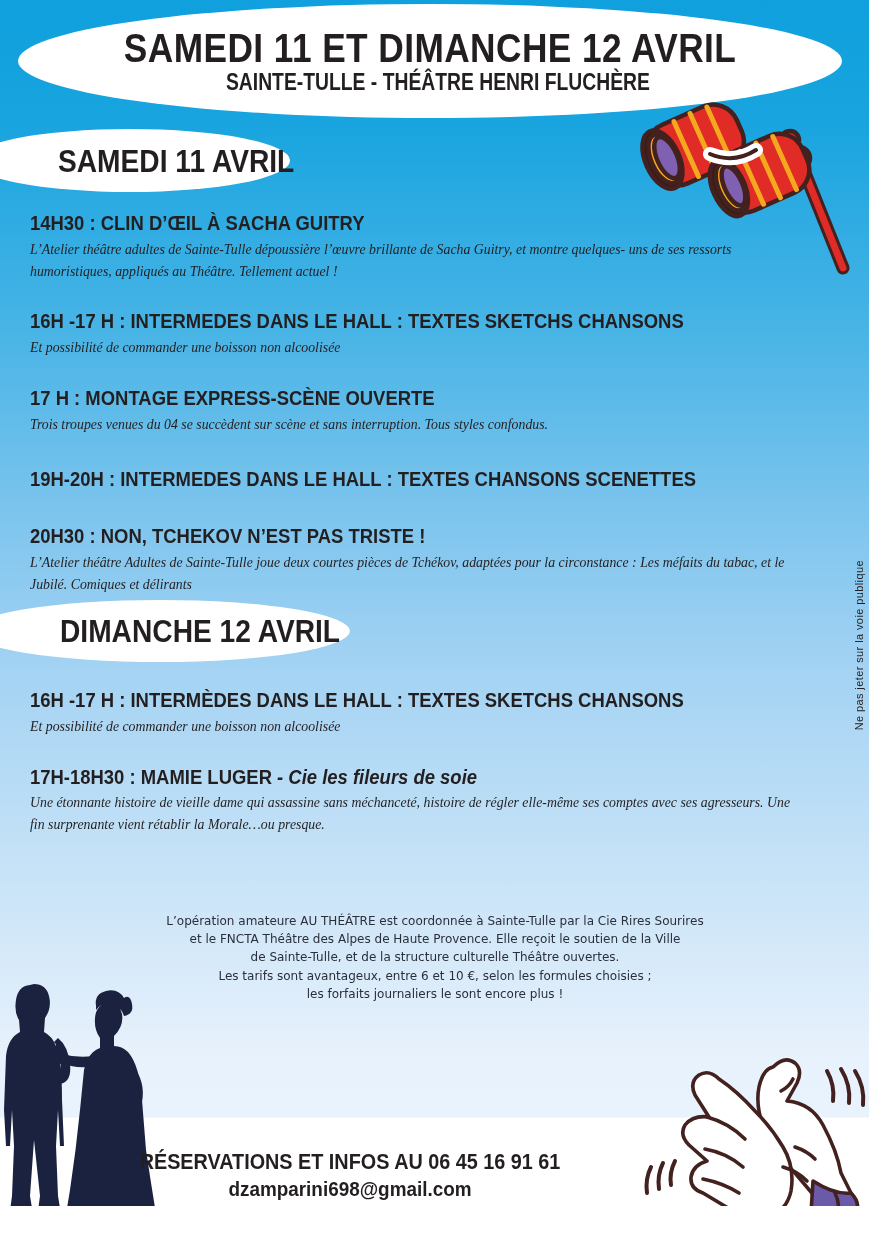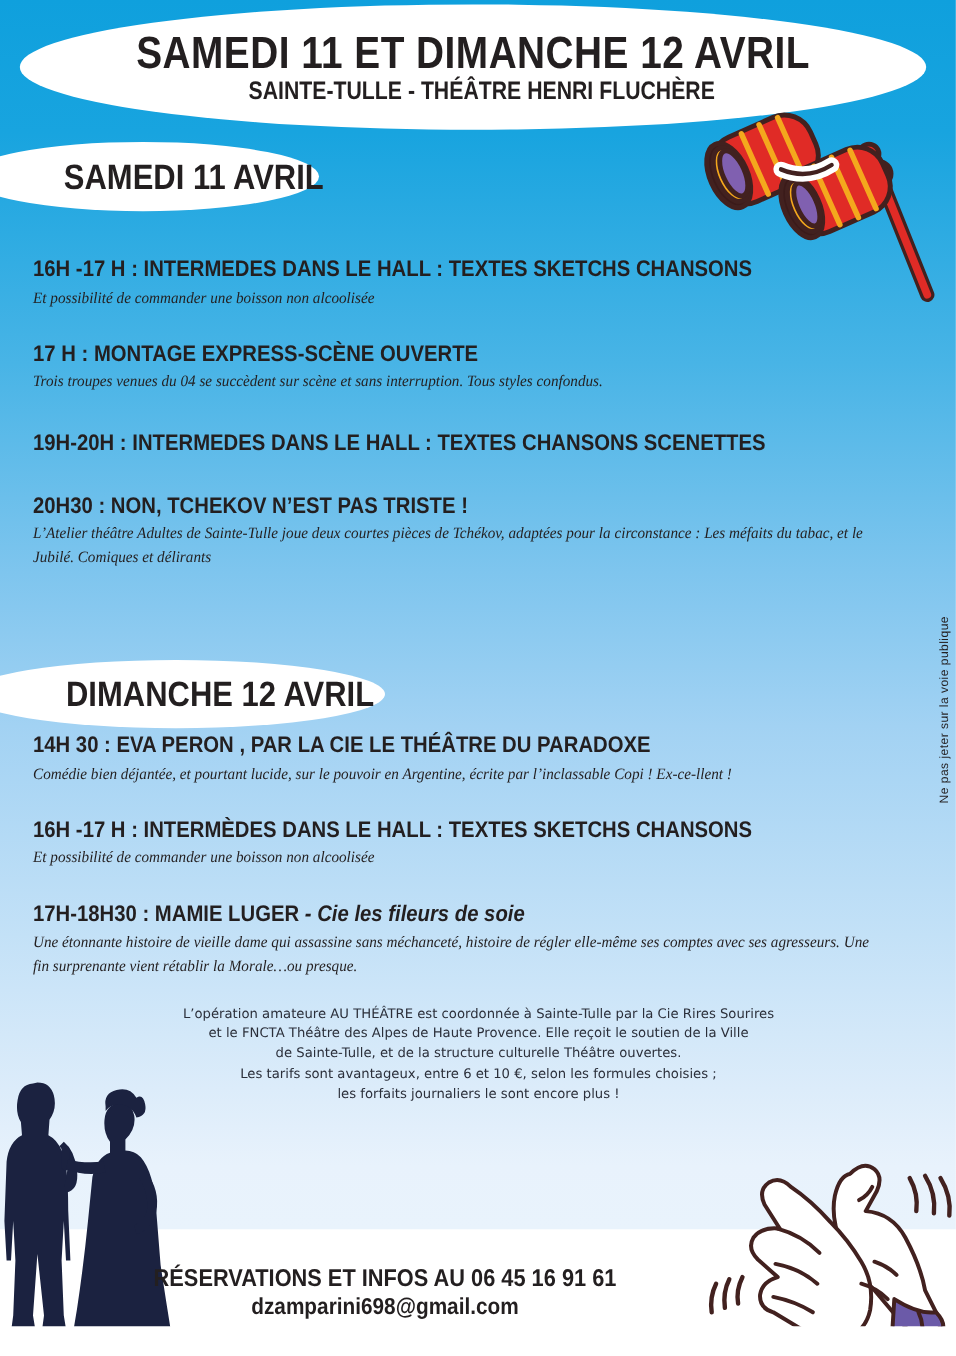--- a/index.html
+++ b/index.html
@@ -261,20 +261,24 @@
       </g>
     </svg>
   </div>
 
   <div class="blob" id="day1-blob">
     <span class="day-label">SAMEDI 11 AVRIL</span>
   </div>
 
   <div class="program" id="program-sat">
 
+    <div class="entry">
+      <p class="entry-title">14H30 : CLIN D’ŒIL À SACHA GUITRY</p>
+      <p class="entry-desc">L’Atelier théâtre adultes de Sainte-Tulle dépoussière l’œuvre brillante de Sacha Guitry, et montre quelques- uns de ses ressorts humoristiques, appliqués au Théâtre. Tellement actuel !</p>
+    </div>
     <div class="gap-md"></div>
 
     <div class="entry">
       <p class="entry-title">16H -17 H : INTERMEDES DANS LE HALL : TEXTES SKETCHS CHANSONS</p>
       <p class="entry-desc">Et possibilité de commander une boisson non alcoolisée</p>
     </div>
     <div class="gap-md"></div>
 
     <div class="entry">
       <p class="entry-title">17 H : MONTAGE EXPRESS-SCÈNE OUVERTE</p>
@@ -293,24 +297,20 @@
     </div>
 
   </div>
 
   <div class="blob" id="day2-blob">
     <span class="day-label">DIMANCHE 12 AVRIL</span>
   </div>
 
   <div class="program" id="program-sun">
 
-    <div class="entry">
-      <p class="entry-title"> 14H 30 : EVA PERON , PAR LA CIE LE THÉÂTRE DU PARADOXE</p>
-      <p class="entry-desc">Comédie bien déjantée, et pourtant lucide, sur le pouvoir en Argentine, écrite par l’inclassable Copi ! Ex-ce-llent !</p>
-    </div>
     <div class="gap-md"></div>
 
     <div class="entry">
       <p class="entry-title">16H -17 H : INTERMÈDES DANS LE HALL : TEXTES SKETCHS CHANSONS</p>
       <p class="entry-desc">Et possibilité de commander une boisson non alcoolisée</p>
     </div>
     <div class="gap-md"></div>
 
     <div class="entry">
       <p class="entry-title"><span>17H-18H30 : MAMIE LUGER </span><span class="ital">- Cie les fileurs de soie</span></p>

